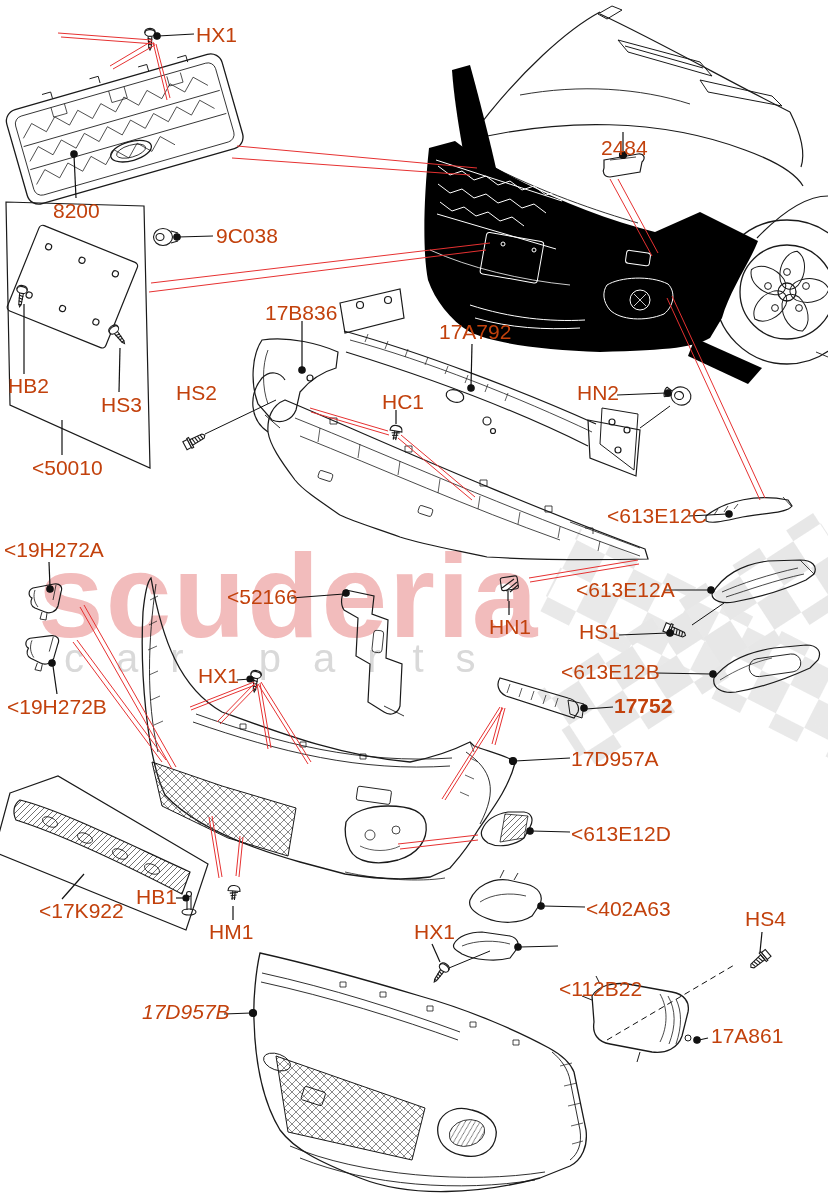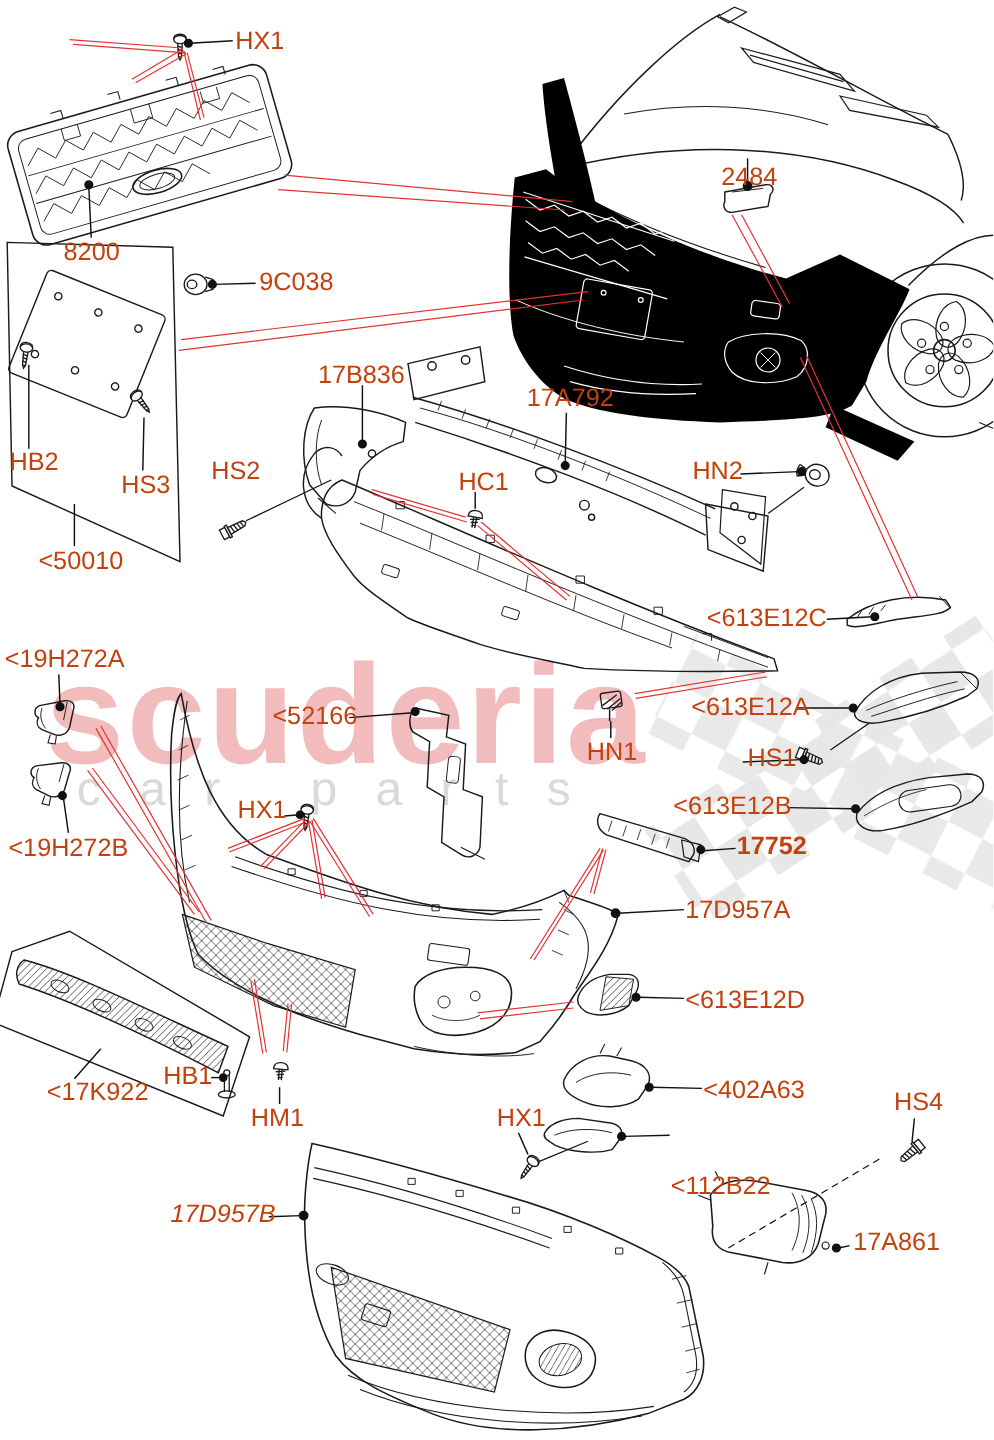--- a/index.html
+++ b/index.html
@@ -452,26 +452,26 @@
   <div class="lbl" style="left:216px;top:225px;">9C038</div>
   <div class="lbl" style="left:601px;top:105px;margin-top:32px;">2484</div>
   <div class="lbl" style="left:265px;top:302px;">17B836</div>
   <div class="lbl" style="left:439px;top:321px;">17A792</div>
   <div class="lbl" style="left:8px;top:375px;">HB2</div>
   <div class="lbl" style="left:101px;top:394px;">HS3</div>
   <div class="lbl" style="left:176px;top:382px;">HS2</div>
   <div class="lbl" style="left:382px;top:391px;">HC1</div>
   <div class="lbl" style="left:577px;top:382px;">HN2</div>
   <div class="lbl" style="left:32px;top:457px;">&lt;50010</div>
-  <div class="lbl" style="left:589px;top:505px;">&lt;613E12C</div>
+  <div class="lbl" style="left:607px;top:505px;">&lt;613E12C</div>
   <div class="lbl" style="left:4px;top:539px;">&lt;19H272A</div>
   <div class="lbl" style="left:227px;top:586px;">&lt;52166</div>
   <div class="lbl" style="left:576px;top:579px;">&lt;613E12A</div>
   <div class="lbl" style="left:489px;top:616px;">HN1</div>
-  <div class="lbl" style="left:579px;top:621px;margin-left:44px;">HS1</div>
+  <div class="lbl" style="left:579px;top:621px;">HS1</div>
   <div class="lbl" style="left:561px;top:661px;">&lt;613E12B</div>
   <div class="lbl" style="left:7px;top:696px;">&lt;19H272B</div>
   <div class="lbl" style="left:614px;top:695px;font-weight:bold;">17752</div>
   <div class="lbl" style="left:571px;top:748px;">17D957A</div>
   <div class="lbl" style="left:571px;top:823px;">&lt;613E12D</div>
   <div class="lbl" style="left:39px;top:900px;">&lt;17K922</div>
   <div class="lbl" style="left:136px;top:886px;">HB1</div>
   <div class="lbl" style="left:209px;top:921px;">HM1</div>
   <div class="lbl" style="left:586px;top:898px;">&lt;402A63</div>
   <div class="lbl" style="left:198px;top:665px;">HX1</div>

